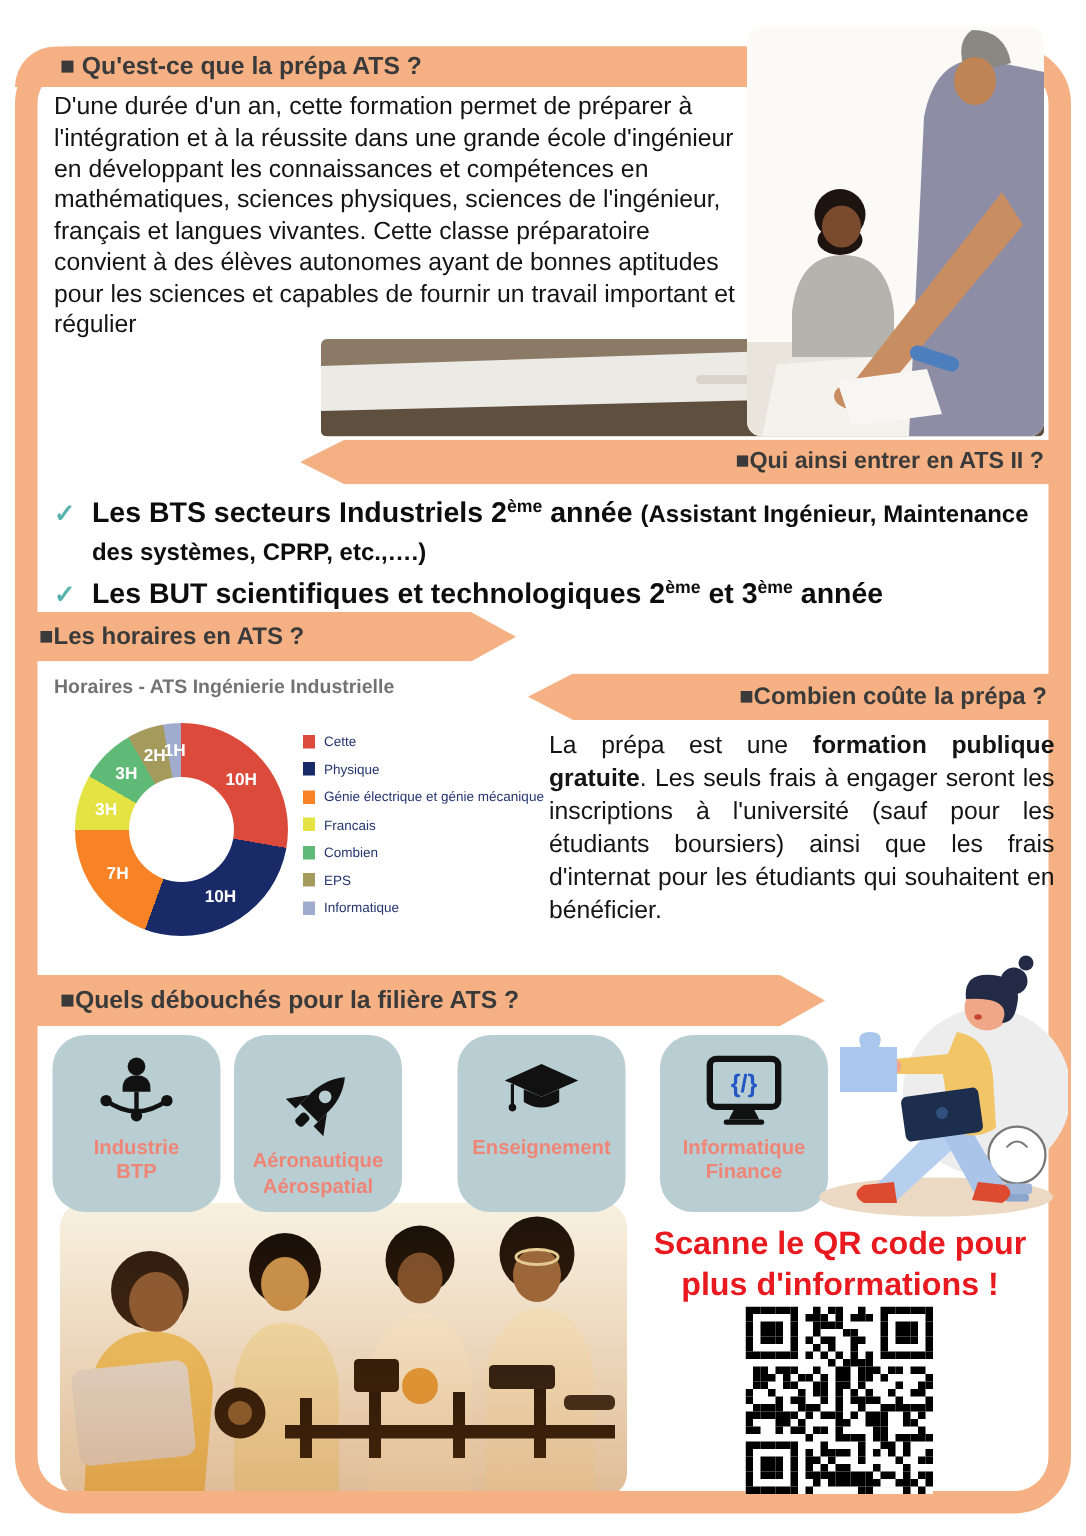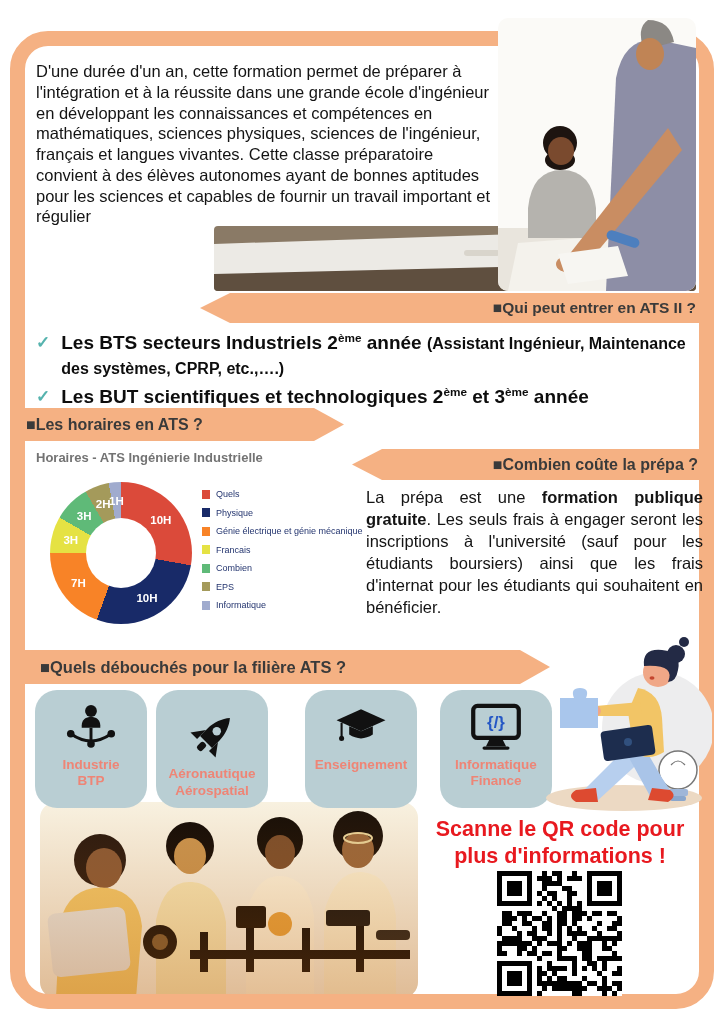--- a/index.html
+++ b/index.html
@@ -75,20 +75,23 @@
             font-weight:800;font-size:21.5px;line-height:1.24;z-index:6;}
   .qr-code{position:absolute;left:497px;top:871px;width:125px;height:125px;background:#fff;z-index:6;}
 </style>
 </head>
 <body>
 
 <div class="page">
 
   <div class="frame"></div>
 
+  <div class="banner banner-intro">
+    <span>■ Qu'est-ce que la prépa ATS ?</span>
+  </div>
   <div class="para1">D'une durée d'un an, cette formation permet de préparer à l'intégration et à la réussite dans une grande école d'ingénieur en développant les connaissances et compétences en mathématiques, sciences physiques, sciences de l'ingénieur, français et langues vivantes. Cette classe préparatoire convient à des élèves autonomes ayant de bonnes aptitudes pour les sciences et capables de fournir un travail important et régulier</div>
 
   <div class="photo-top">
     <svg width="198" height="273" viewBox="0 0 198 273">
       <rect width="198" height="273" fill="#fbfaf7"></rect>
       <rect y="210" width="198" height="63" fill="#e9e5dd"></rect>
       <polygon points="20,225 150,215 160,273 10,273" fill="#f4f2ec"></polygon>
       <rect x="30" y="196" width="58" height="16" rx="3" fill="#e3b75c" opacity="0.7"></rect>
 
       <ellipse cx="62" cy="142" rx="15" ry="10" fill="#1d1410"></ellipse>
@@ -113,21 +116,21 @@
       <polygon points="0,18 482,2 482,40 0,52" fill="#eceae5"></polygon>
       <polygon points="0,48 482,36 482,65 0,65" fill="#5f4f3f"></polygon>
       <rect x="296" y="14" width="44" height="15" rx="2" fill="#14110e"></rect>
       <rect x="352" y="6" width="70" height="22" rx="4" fill="#23222b"></rect>
       <rect x="250" y="24" width="36" height="6" rx="3" fill="#d9d5cc"></rect>
       <rect x="410" y="26" width="60" height="5" rx="2" fill="#e0b34e"></rect>
     </svg>
   </div>
 
   <div class="banner banner-who">
-    <span>■Qui peut entrer en ATS II ?</span>
+    <span>■Qui ainsi entrer en ATS II ?</span>
   </div>
   <div class="bullets">
     <div class="bullet">
       <span class="check">✓</span>
       <span class="btxt"><span class="seg-b">Les BTS secteurs Industriels 2</span><span class="seg-b seg-sup">ème</span><span class="seg-b"> année </span><span class="seg-b seg-small">(Assistant Ingénieur, Maintenance des systèmes, CPRP, etc.,….)</span></span>
     </div>
     <div class="bullet">
       <span class="check">✓</span>
       <span class="btxt"><span class="seg-b">Les BUT scientifiques et technologiques 2</span><span class="seg-b seg-sup">ème</span><span class="seg-b"> et 3</span><span class="seg-b seg-sup">ème</span><span class="seg-b"> année</span></span>
     </div>
@@ -146,21 +149,21 @@
         <span class="donut-label" style="left: 28.4041px; top: 100.826px; text-align: right;">7H</span>
         <span class="donut-label" style="left: 20.7719px; top: 57.5414px;">3H</span>
         <span class="donut-label" style="left: 34.2304px; top: 34.2304px;">3H</span>
         <span class="donut-label" style="left: 53.215px; top: 22.136px;">2H</span>
         <span class="donut-label" style="left: 66.4679px; top: 19.1979px;">1H</span>
       </div>
   </div>
   <div class="legend">
       <div class="legend-row">
         <span class="legend-swatch" style="background: rgb(219, 74, 58);"></span>
-        <span class="legend-label">Quels</span>
+        <span class="legend-label">Cette</span>
       </div>
       <div class="legend-row">
         <span class="legend-swatch" style="background: rgb(24, 42, 104);"></span>
         <span class="legend-label">Physique</span>
       </div>
       <div class="legend-row">
         <span class="legend-swatch" style="background: rgb(248, 131, 39);"></span>
         <span class="legend-label">Génie électrique et génie mécanique</span>
       </div>
       <div class="legend-row">

